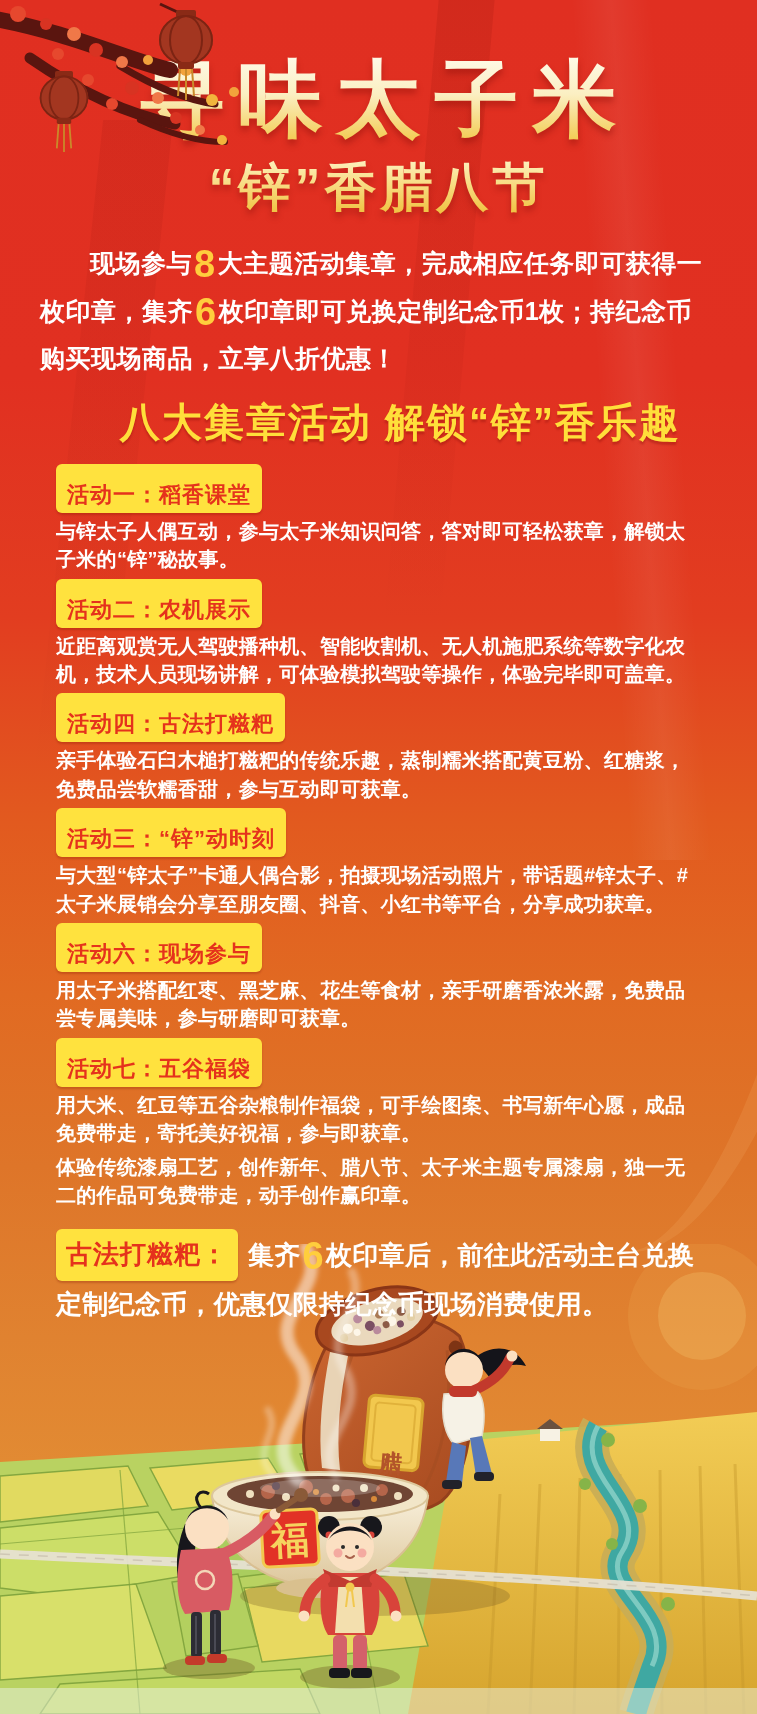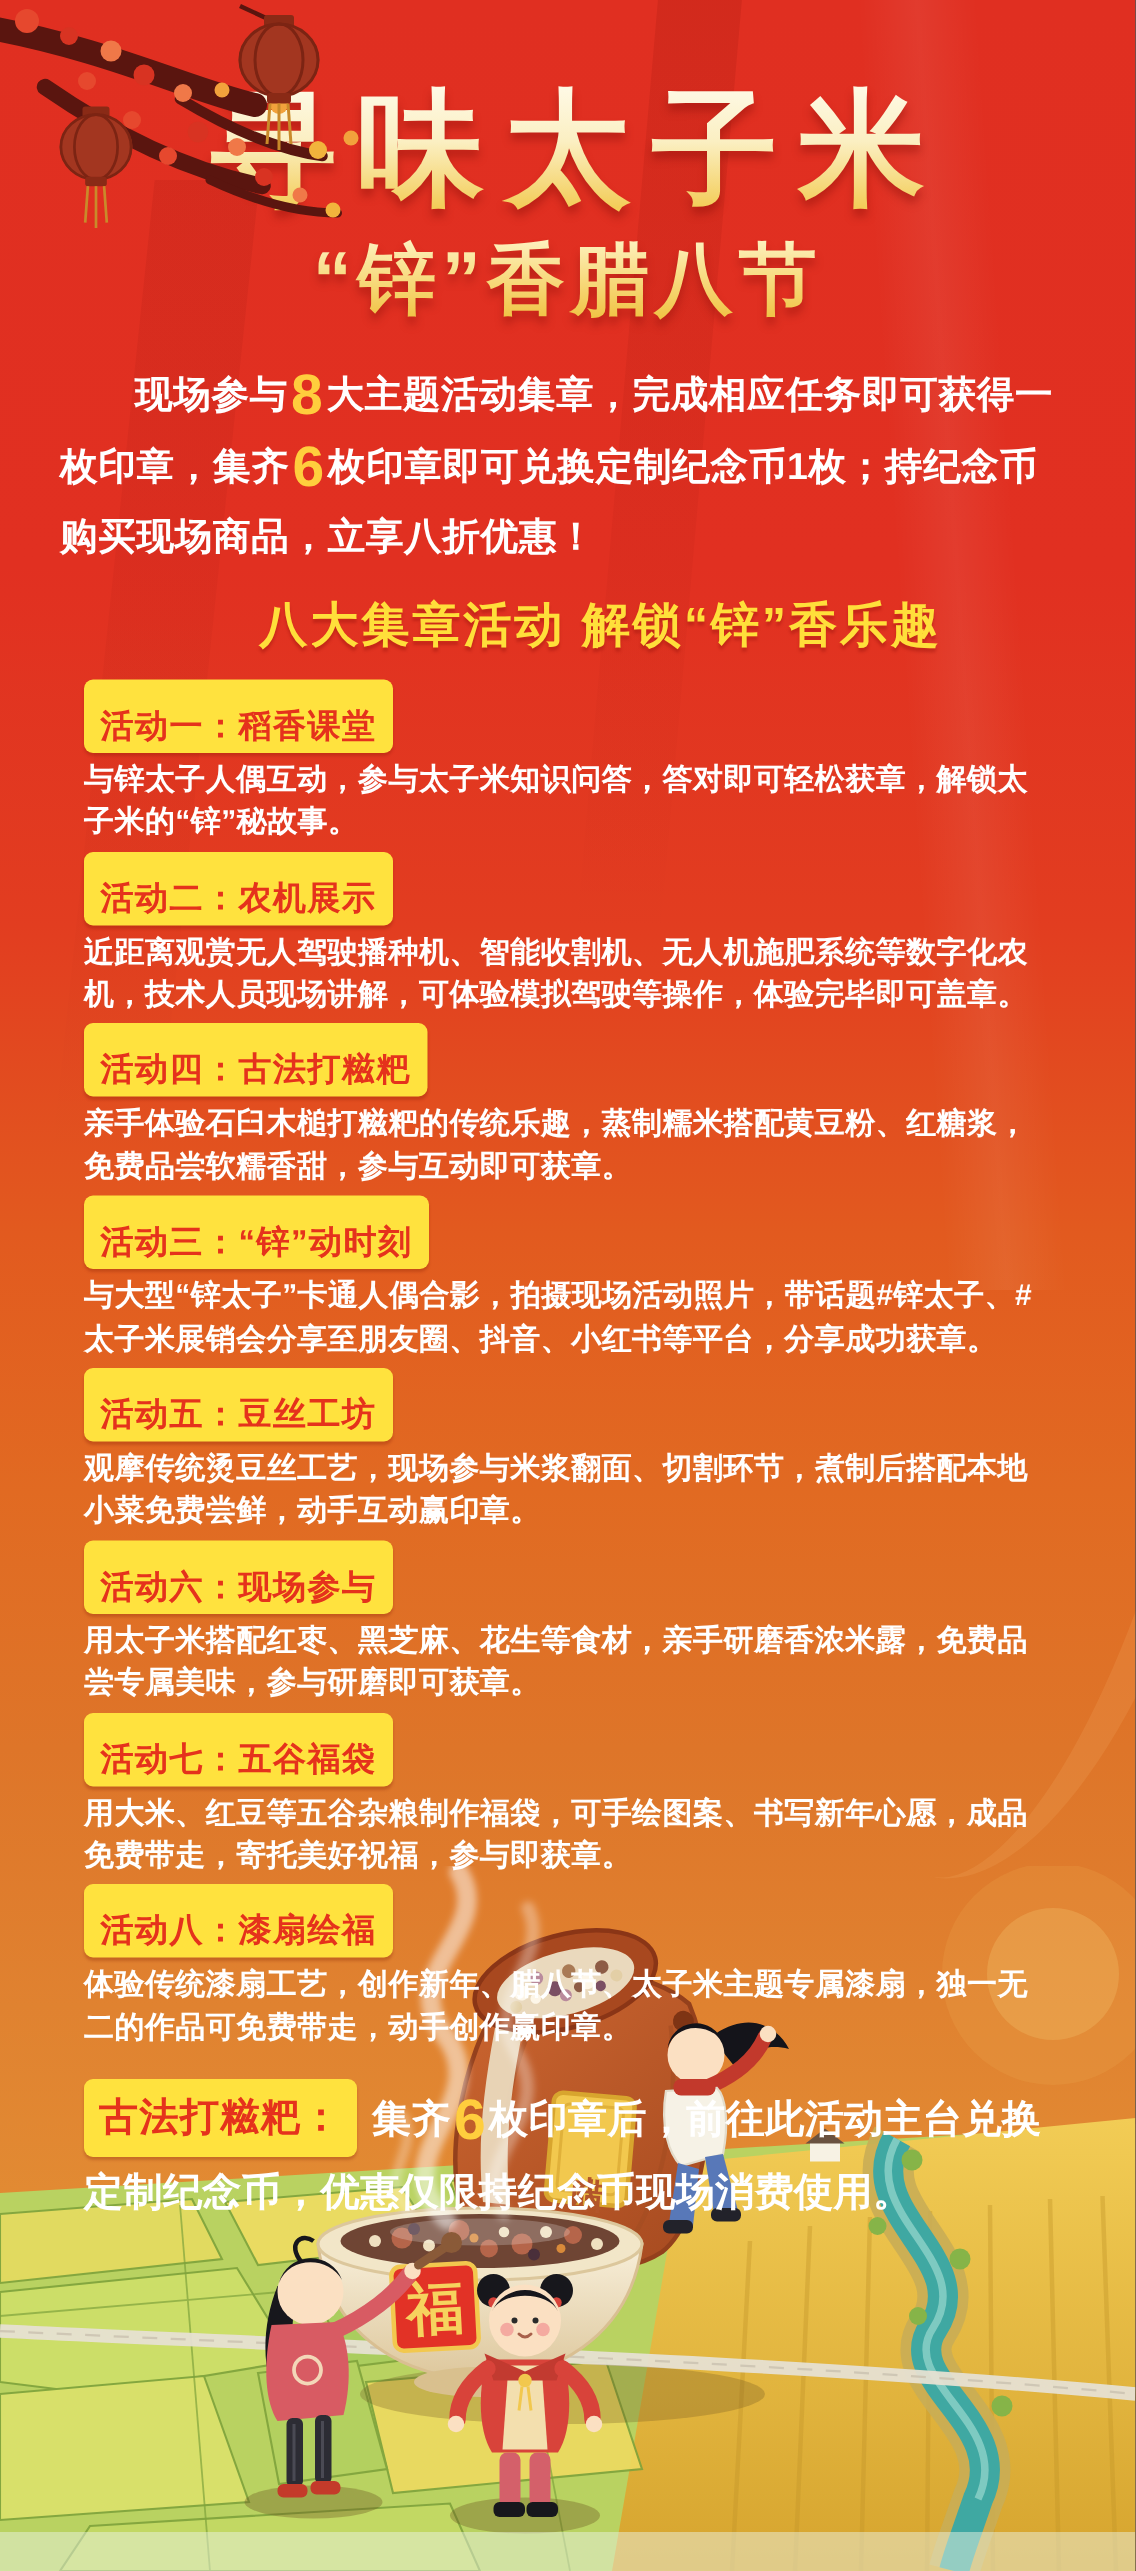--- a/index.html
+++ b/index.html
@@ -44,21 +44,21 @@
   .intro{
     margin:24px 40px 0;color:#fff;font-size:25px;font-weight:700;
     line-height:1.9;text-indent:2em;letter-spacing:.5px;
   }
   .big-num{
     color:#ffce3d;font-size:38px;font-weight:900;line-height:1;
     vertical-align:-5px;padding:0 2px;
   }
   .section-heading{
     margin-top:12px;text-align:center;color:#ffdf3a;
-    font-size:32px;font-weight:900;letter-spacing:2px;
+    font-size:40px;font-weight:900;letter-spacing:2px;
     text-shadow:0 3px 2px rgba(130,10,5,.3);
     padding-left:44px;
   }
   .activities{margin:14px 56px 0;}
   .activity{margin-bottom:5px;}
   .badge{
     display:inline-block;background:#ffe23e;color:#e5321c;
     font-size:22px;font-weight:900;padding:16px 11px 3px;border-radius:6px;
     letter-spacing:1px;box-shadow:0 2px 2px rgba(120,20,5,.25);
   }
@@ -362,33 +362,28 @@
       </div>
       <div class="activity">
         <span class="badge">活动四：古法打糍粑</span>
         <p class="desc">亲手体验石臼木槌打糍粑的传统乐趣，蒸制糯米搭配黄豆粉、红糖浆，免费品尝软糯香甜，参与互动即可获章。</p>
       </div>
       <div class="activity">
         <span class="badge">活动三：“锌”动时刻</span>
         <p class="desc">与大型“锌太子”卡通人偶合影，拍摄现场活动照片，带话题#锌太子、#太子米展销会分享至朋友圈、抖音、小红书等平台，分享成功获章。</p>
       </div>
       <div class="activity">
-        <span class="badge">活动五：豆丝工坊</span>
-        <p class="desc">观摩传统烫豆丝工艺，现场参与米浆翻面、切割环节，煮制后搭配本地小菜免费尝鲜，动手互动赢印章。</p>
-      </div>
-      <div class="activity">
         <span class="badge">活动六：现场参与</span>
         <p class="desc">用太子米搭配红枣、黑芝麻、花生等食材，亲手研磨香浓米露，免费品尝专属美味，参与研磨即可获章。</p>
       </div>
       <div class="activity">
         <span class="badge">活动七：五谷福袋</span>
         <p class="desc">用大米、红豆等五谷杂粮制作福袋，可手绘图案、书写新年心愿，成品免费带走，寄托美好祝福，参与即获章。</p>
       </div>
       <div class="activity">
-        <span class="badge">活动八：漆扇绘福</span>
         <p class="desc">体验传统漆扇工艺，创作新年、腊八节、太子米主题专属漆扇，独一无二的作品可免费带走，动手创作赢印章。</p>
       </div>
     </div>
 
     <p class="redeem"><span class="badge badge-redeem">古法打糍粑：</span><span>集齐</span><span class="big-num">6</span><span>枚印章后，前往此活动主台兑换定制纪念币，优惠仅限持纪念币现场消费使用。</span></p>
   </div>
 
 </div>
 
 </body></html>

